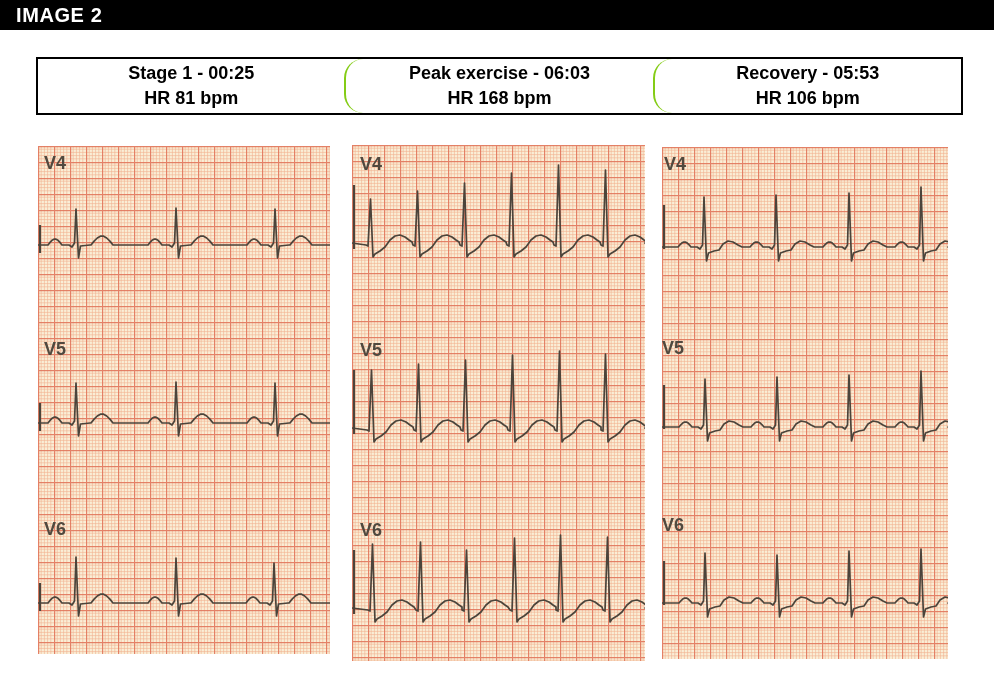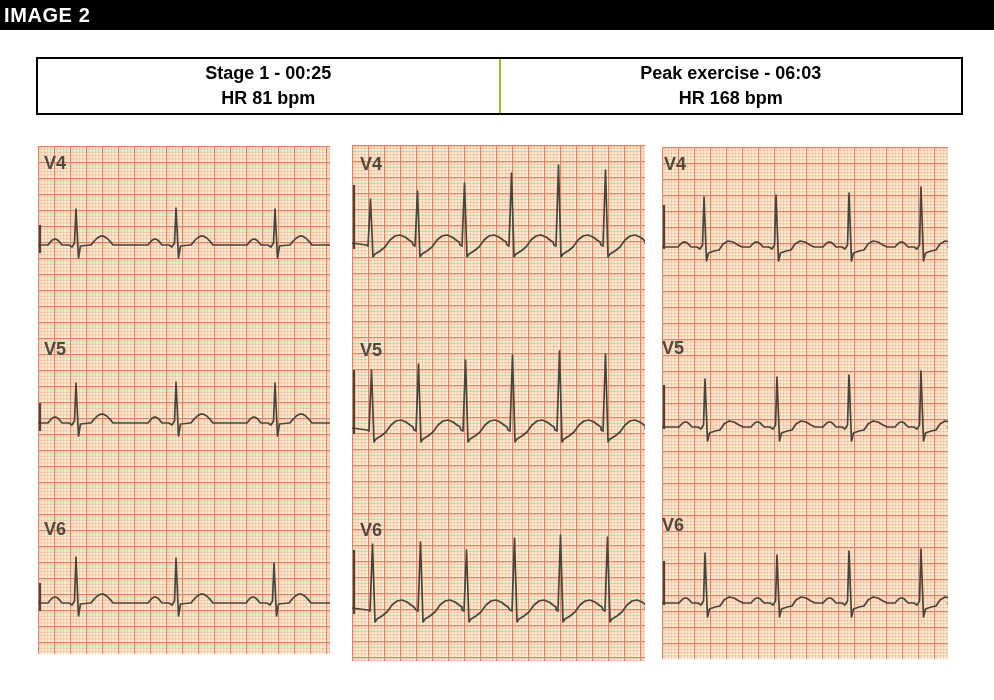--- a/index.html
+++ b/index.html
@@ -1,44 +1,48 @@
 <!DOCTYPE html>
 <html><head>
 <meta charset="utf-8">
 <style>
   html,body{margin:0;padding:0;background:#fff;}
   .page{position:relative;width:994px;height:700px;background:#ffffff;overflow:hidden;
         font-family:"Liberation Sans",sans-serif;}
   .header-bar{position:absolute;top:0;left:0;width:994px;height:30px;background:#000;
-        box-sizing:border-box;padding-left:4px;display:flex;align-items:center;}
+        box-sizing:border-box;padding-left:16px;display:flex;align-items:center;}
   .header-title{color:#fff;font-weight:bold;font-size:20px;letter-spacing:0.6px;}
   .stage-table{position:absolute;left:36px;top:57px;width:927px;height:58px;display:flex;
         border:2px solid #000;box-sizing:border-box;background:#fff;}
   .stage-cell{flex:1;display:flex;flex-direction:column;justify-content:center;align-items:center;
-        text-align:center;color:#000;font-weight:bold;font-size:18px;line-height:25px;}
+        text-align:center;color:#000;font-weight:bold;font-size:18px;line-height:25px;border-radius:19px;}
   .stage-cell + .stage-cell{border-left:2px solid #84cc16;}
   .ecg{position:absolute;display:block;}
 </style>
 </head>
 <body>
 
 <div class="page">
 
   <div class="header-bar">
     <span class="header-title">IMAGE 2</span>
   </div>
 
   <div class="stage-table">
     <div class="stage-cell">
       <div>Stage 1 - 00:25</div>
       <div>HR 81 bpm</div>
     </div>
     <div class="stage-cell">
       <div>Peak exercise - 06:03</div>
       <div>HR 168 bpm</div>
+    </div>
+    <div class="stage-cell">
+      <div>Recovery - 05:53</div>
+      <div>HR 106 bpm</div>
     </div>
   </div>
 
   <svg class="ecg" viewBox="0 0 292 508" style="left: 38px; top: 146px; width: 292px; height: 508px;">
       <defs>
         <pattern id="grid0" patternUnits="userSpaceOnUse" width="16" height="16">
           <rect width="16" height="16" fill="#faeed6"></rect>
           <path d="M3.2,0V16M0,3.2H16M6.4,0V16M0,6.4H16M9.6,0V16M0,9.6H16M12.8,0V16M0,12.8H16" stroke="#f3b493" stroke-width="0.8" stroke-opacity="0.8" fill="none"></path>
           <path d="M0.6,0V16M0,0.6H16" stroke="#e1765b" stroke-width="1.2" stroke-opacity="0.9" fill="none"></path>
         </pattern>

